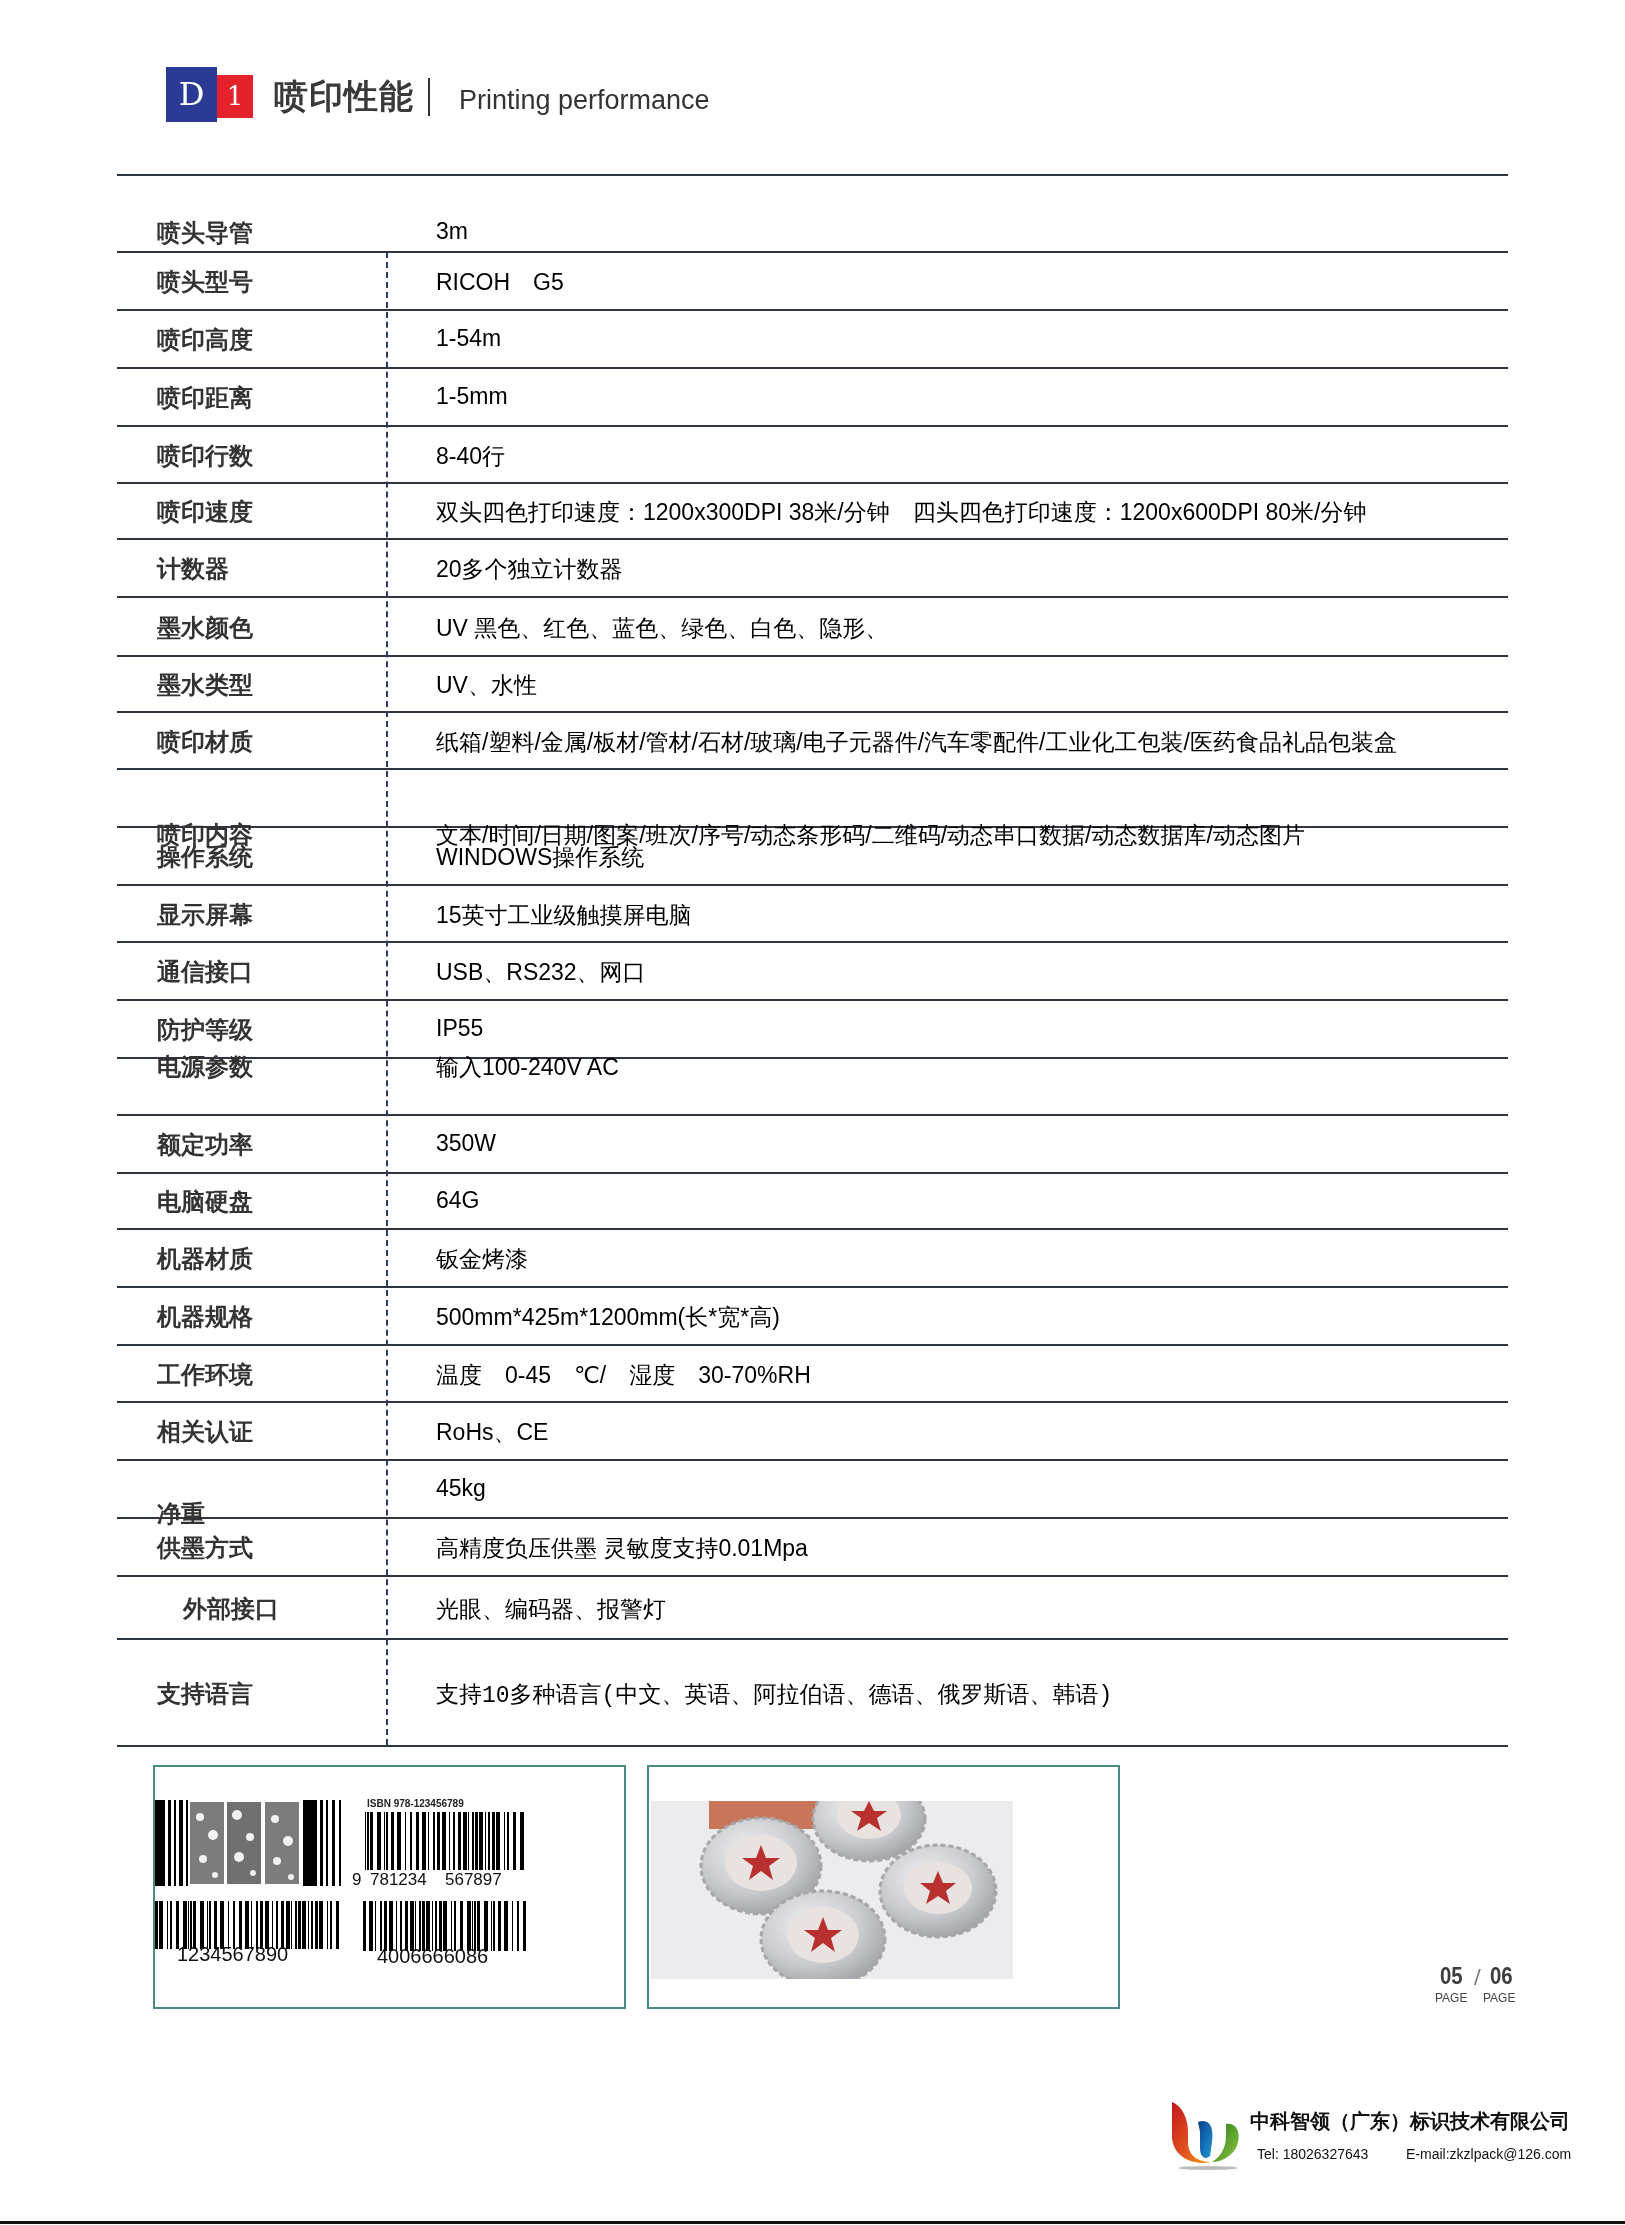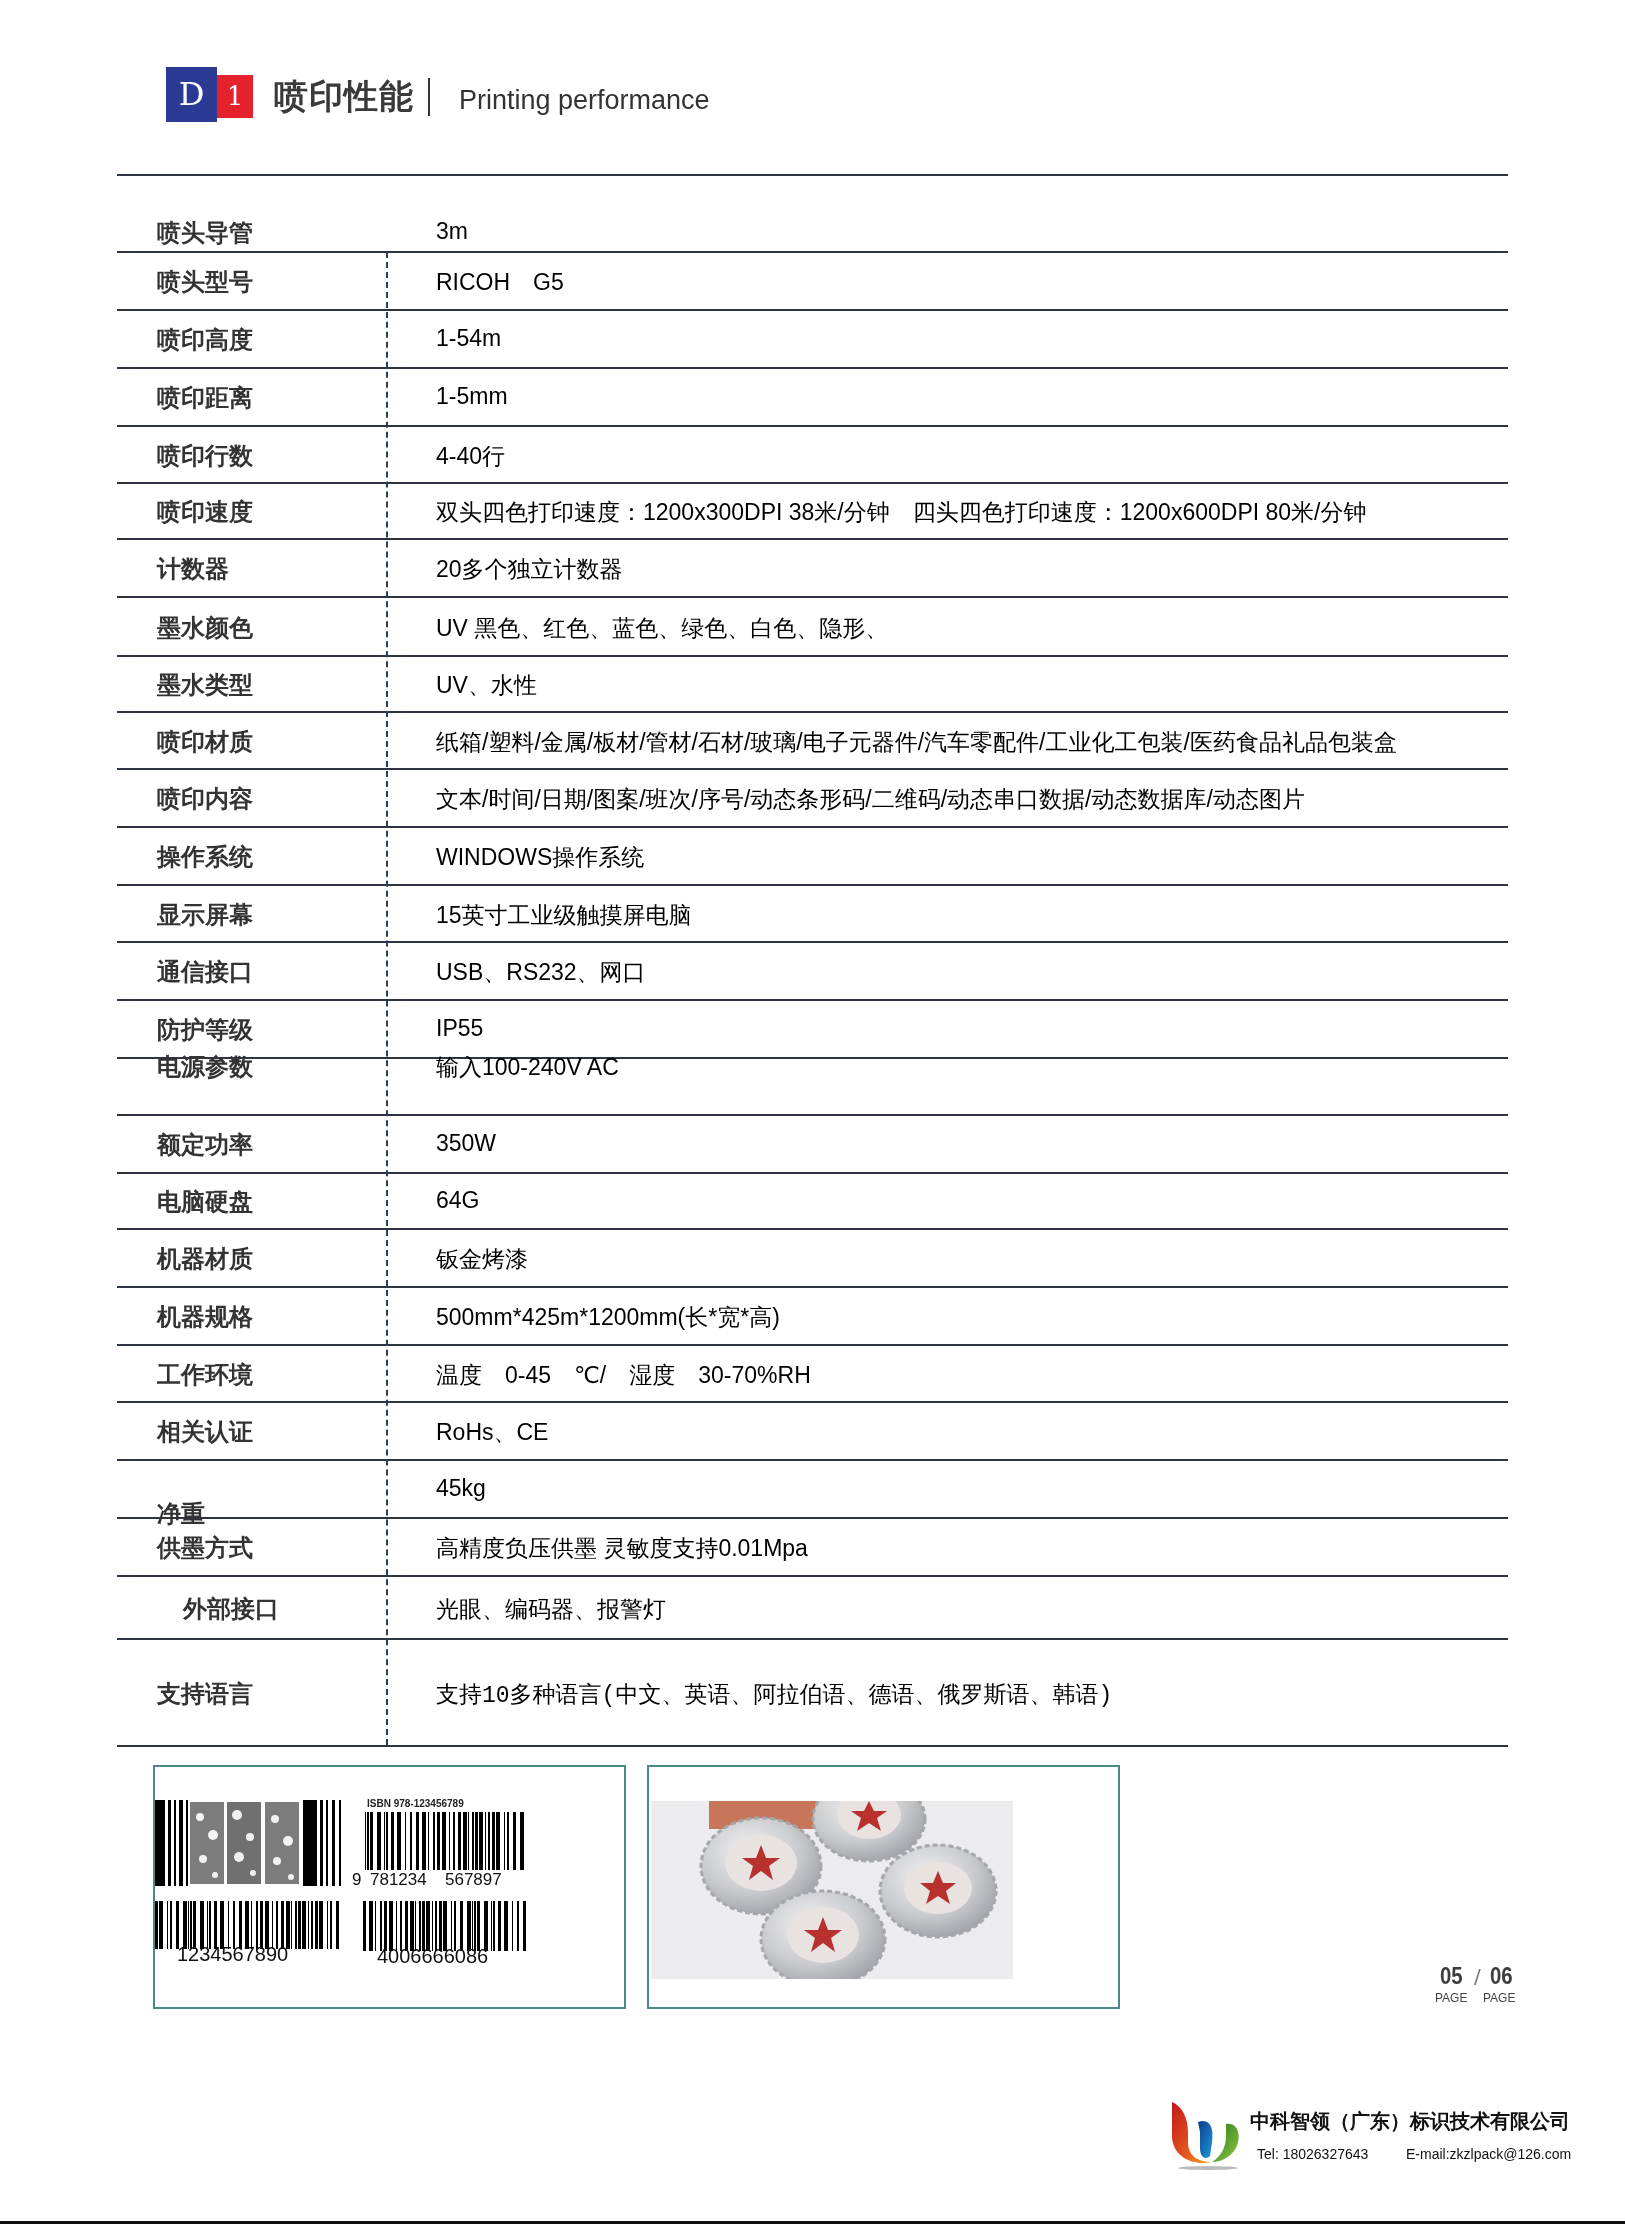--- a/index.html
+++ b/index.html
@@ -99,21 +99,21 @@
     <div class="row" style="top: 309px; height: 58px;">
       <div class="row-label" style="top: 15px;">喷印高度</div>
       <div class="row-value" style="top: 16px;">1-54m</div>
     </div>
     <div class="row" style="top: 367px; height: 58px;">
       <div class="row-label" style="top: 15px;">喷印距离</div>
       <div class="row-value" style="top: 16px;">1-5mm</div>
     </div>
     <div class="row" style="top: 425px; height: 57px;">
       <div class="row-label" style="top: 14.5px;">喷印行数</div>
-      <div class="row-value" style="top: 15.5px;">4-40行</div>
+      <div class="row-value" style="top: 15.5px;">8-40行</div>
     </div>
     <div class="row" style="top: 482px; height: 56px;">
       <div class="row-label" style="top: 14px;">喷印速度</div>
       <div class="row-value" style="top: 15px;">双头四色打印速度：1200x300DPI 38米/分钟　四头四色打印速度：1200x600DPI 80米/分钟</div>
     </div>
     <div class="row" style="top: 538px; height: 66px;">
       <div class="row-label" style="top: 15px;">计数器</div>
       <div class="row-value" style="top: 16px;">20多个独立计数器</div>
     </div>
     <div class="row" style="top: 596px; height: 59px;">
@@ -121,21 +121,21 @@
       <div class="row-value" style="top: 16.5px;">UV 黑色、红色、蓝色、绿色、白色、隐形、</div>
     </div>
     <div class="row" style="top: 655px; height: 56px;">
       <div class="row-label" style="top: 14px;">墨水类型</div>
       <div class="row-value" style="top: 15px;">UV、水性</div>
     </div>
     <div class="row" style="top: 711px; height: 57px;">
       <div class="row-label" style="top: 14.5px;">喷印材质</div>
       <div class="row-value" style="top: 15.5px;">纸箱/塑料/金属/板材/管材/石材/玻璃/电子元器件/汽车零配件/工业化工包装/医药食品礼品包装盒</div>
     </div>
-    <div class="row" style="top: 768px; height: 58px;">
+    <div class="row" style="top: 804px; height: 58px;">
       <div class="row-label" style="top: 15px;">喷印内容</div>
       <div class="row-value" style="top: 16px;">文本/时间/日期/图案/班次/序号/动态条形码/二维码/动态串口数据/动态数据库/动态图片</div>
     </div>
     <div class="row" style="top: 826px; height: 58px;">
       <div class="row-label" style="top: 15px;">操作系统</div>
       <div class="row-value" style="top: 16px;">WINDOWS操作系统</div>
     </div>
     <div class="row" style="top: 884px; height: 57px;">
       <div class="row-label" style="top: 14.5px;">显示屏幕</div>
       <div class="row-value" style="top: 15.5px;">15英寸工业级触摸屏电脑</div>

